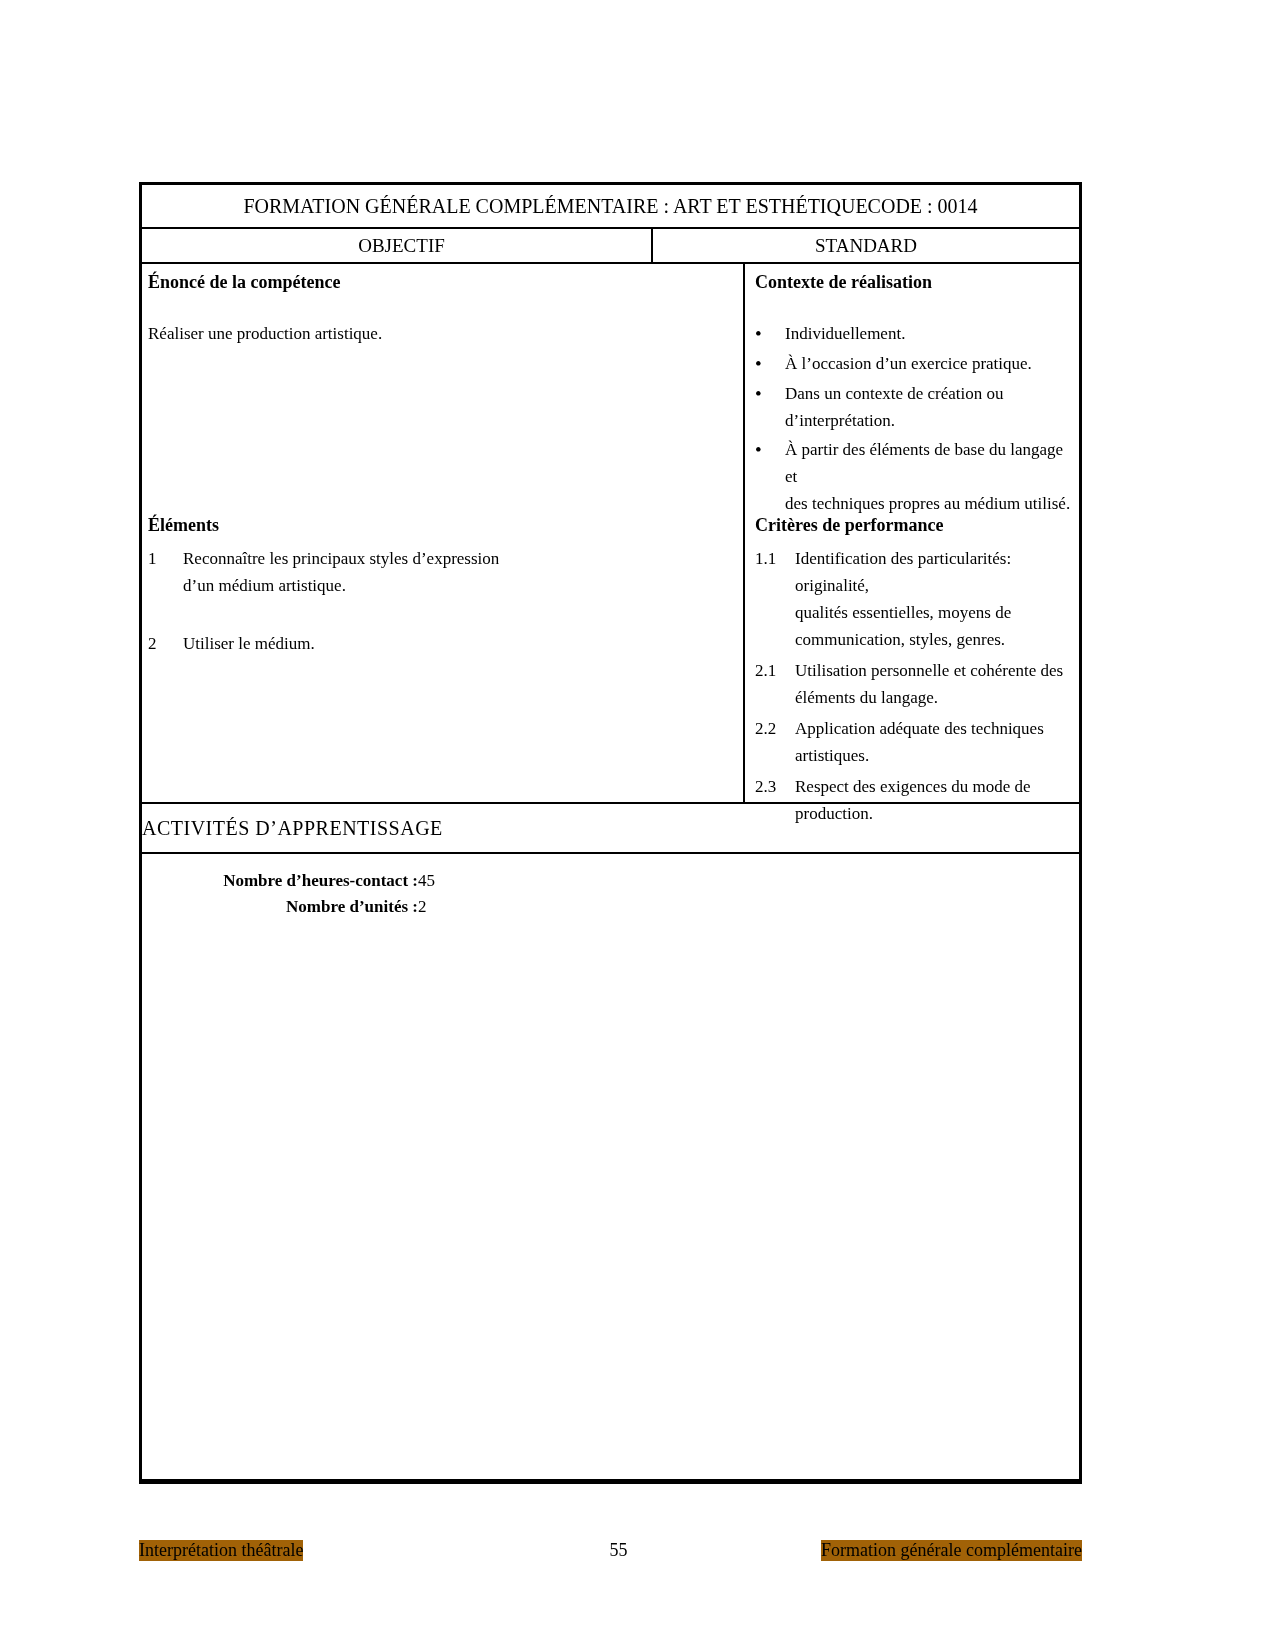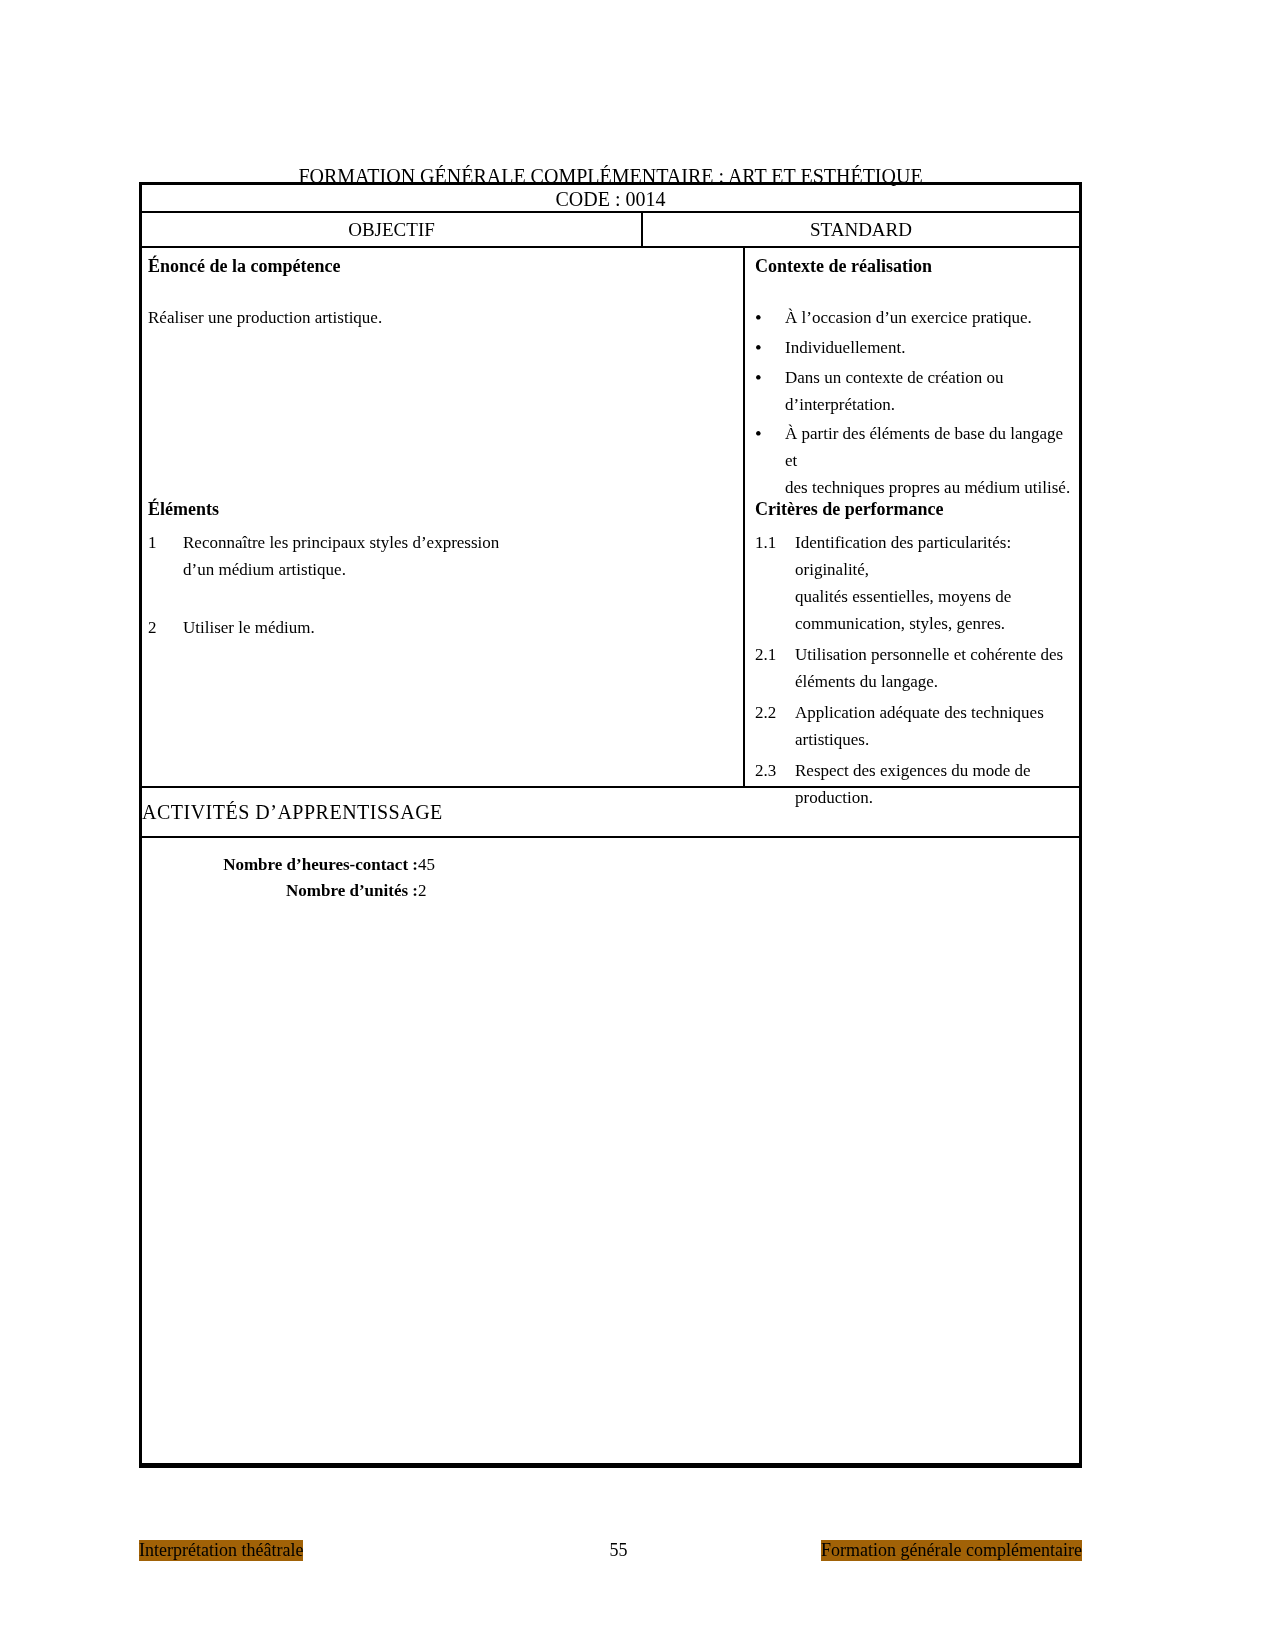--- a/index.html
+++ b/index.html
@@ -8,28 +8,28 @@
     width:1275px; height:1650px; position:relative;
     font-family:"Liberation Serif","DejaVu Serif",serif;
     color:#000;
   }
   .doc-table {
     position:absolute; left:139px; top:182px; width:943px;
     border:3px solid #000; border-bottom-width:5px;
     background:#fff;
   }
   .row-title {
-    height:28px; display:flex; justify-content:flex-end; align-items:center;
+    height:44px; display:flex; justify-content:center; align-items:center;
     padding:0 8px 0 8px; border-bottom:2px solid #000;
-    font-size:20px; white-space:nowrap;flex-direction:column;
+    font-size:20px; white-space:nowrap;
   }
   .row-colheads { display:flex; height:35px; border-bottom:2px solid #000; font-size:19px; }
   .row-colheads .cell-l {
     width:501px; border-right:2px solid #000;
-    display:flex; align-items:center; justify-content:center;
+    display:flex; align-items:center; justify-content:center;margin-left:10px;
   }
   .row-colheads .cell-r { flex:1; display:flex; align-items:center; justify-content:center; }
 
   .row-content { display:flex; height:540px; border-bottom:2px solid #000; font-size:17px; line-height:27px; }
   .row-content .cell-l { width:603px; border-right:2px solid #000; padding:5px 8px 5px 6px; }
   .row-content .cell-r { flex:1; padding:5px 6px 5px 10px; }
 
   .hd { font-weight:bold; font-size:18px; }
   .block-a { height:243px; }
   .block-a .sub { margin-top:24px; }
@@ -101,25 +101,25 @@
         </div>
       </div>
     </div>
 
     <div class="cell-r">
       <div class="block-a">
         <div class="hd">Contexte de réalisation</div>
         <div class="sub bullet-list">
           <div class="b-item">
             <span class="b-dot"></span>
-            <span class="txt">À l’occasion d’un exercice pratique.</span>
+            <span class="txt">Individuellement.</span>
           </div>
           <div class="b-item">
             <span class="b-dot"></span>
-            <span class="txt">Individuellement.</span>
+            <span class="txt">À l’occasion d’un exercice pratique.</span>
           </div>
           <div class="b-item">
             <span class="b-dot"></span>
             <span class="txt">Dans un contexte de création ou
 d’interprétation.</span>
           </div>
           <div class="b-item">
             <span class="b-dot"></span>
             <span class="txt">À partir des éléments de base du langage et
 des techniques propres au médium utilisé.</span>

